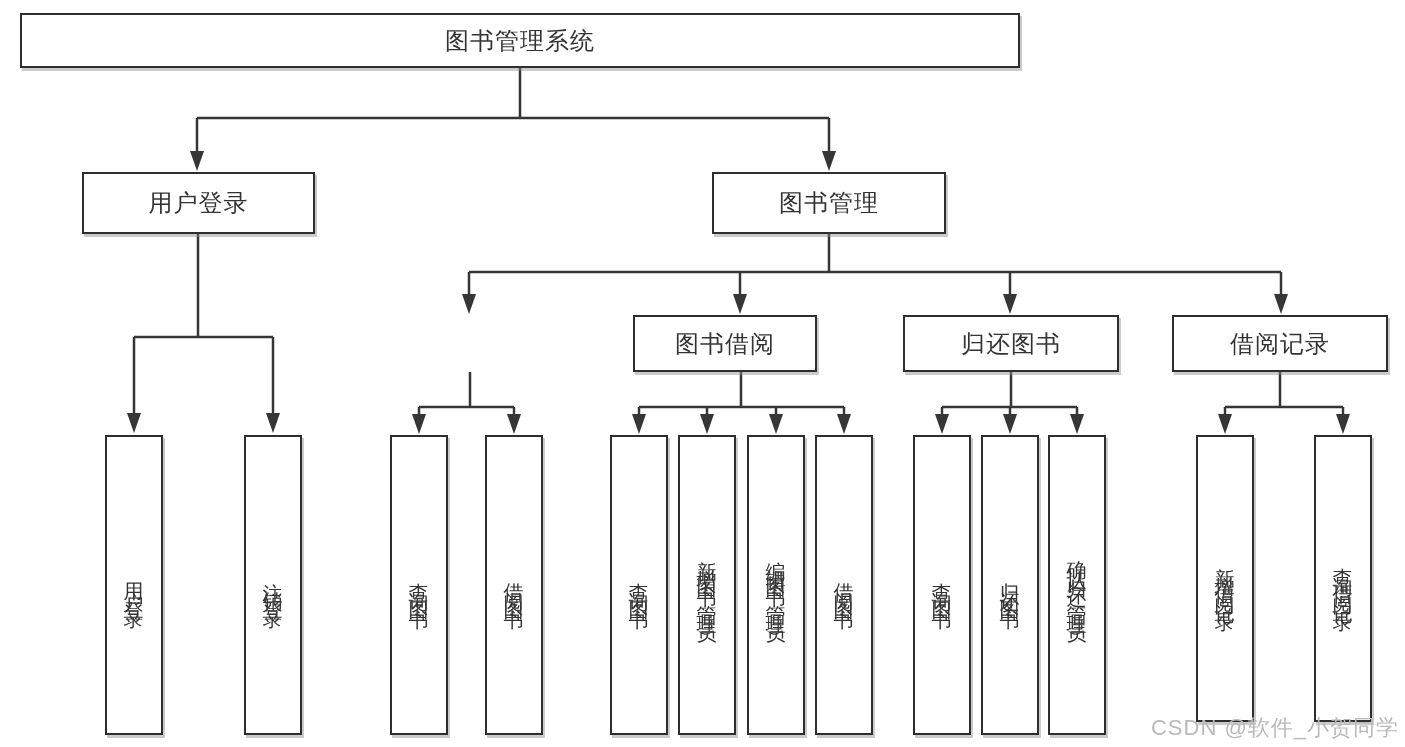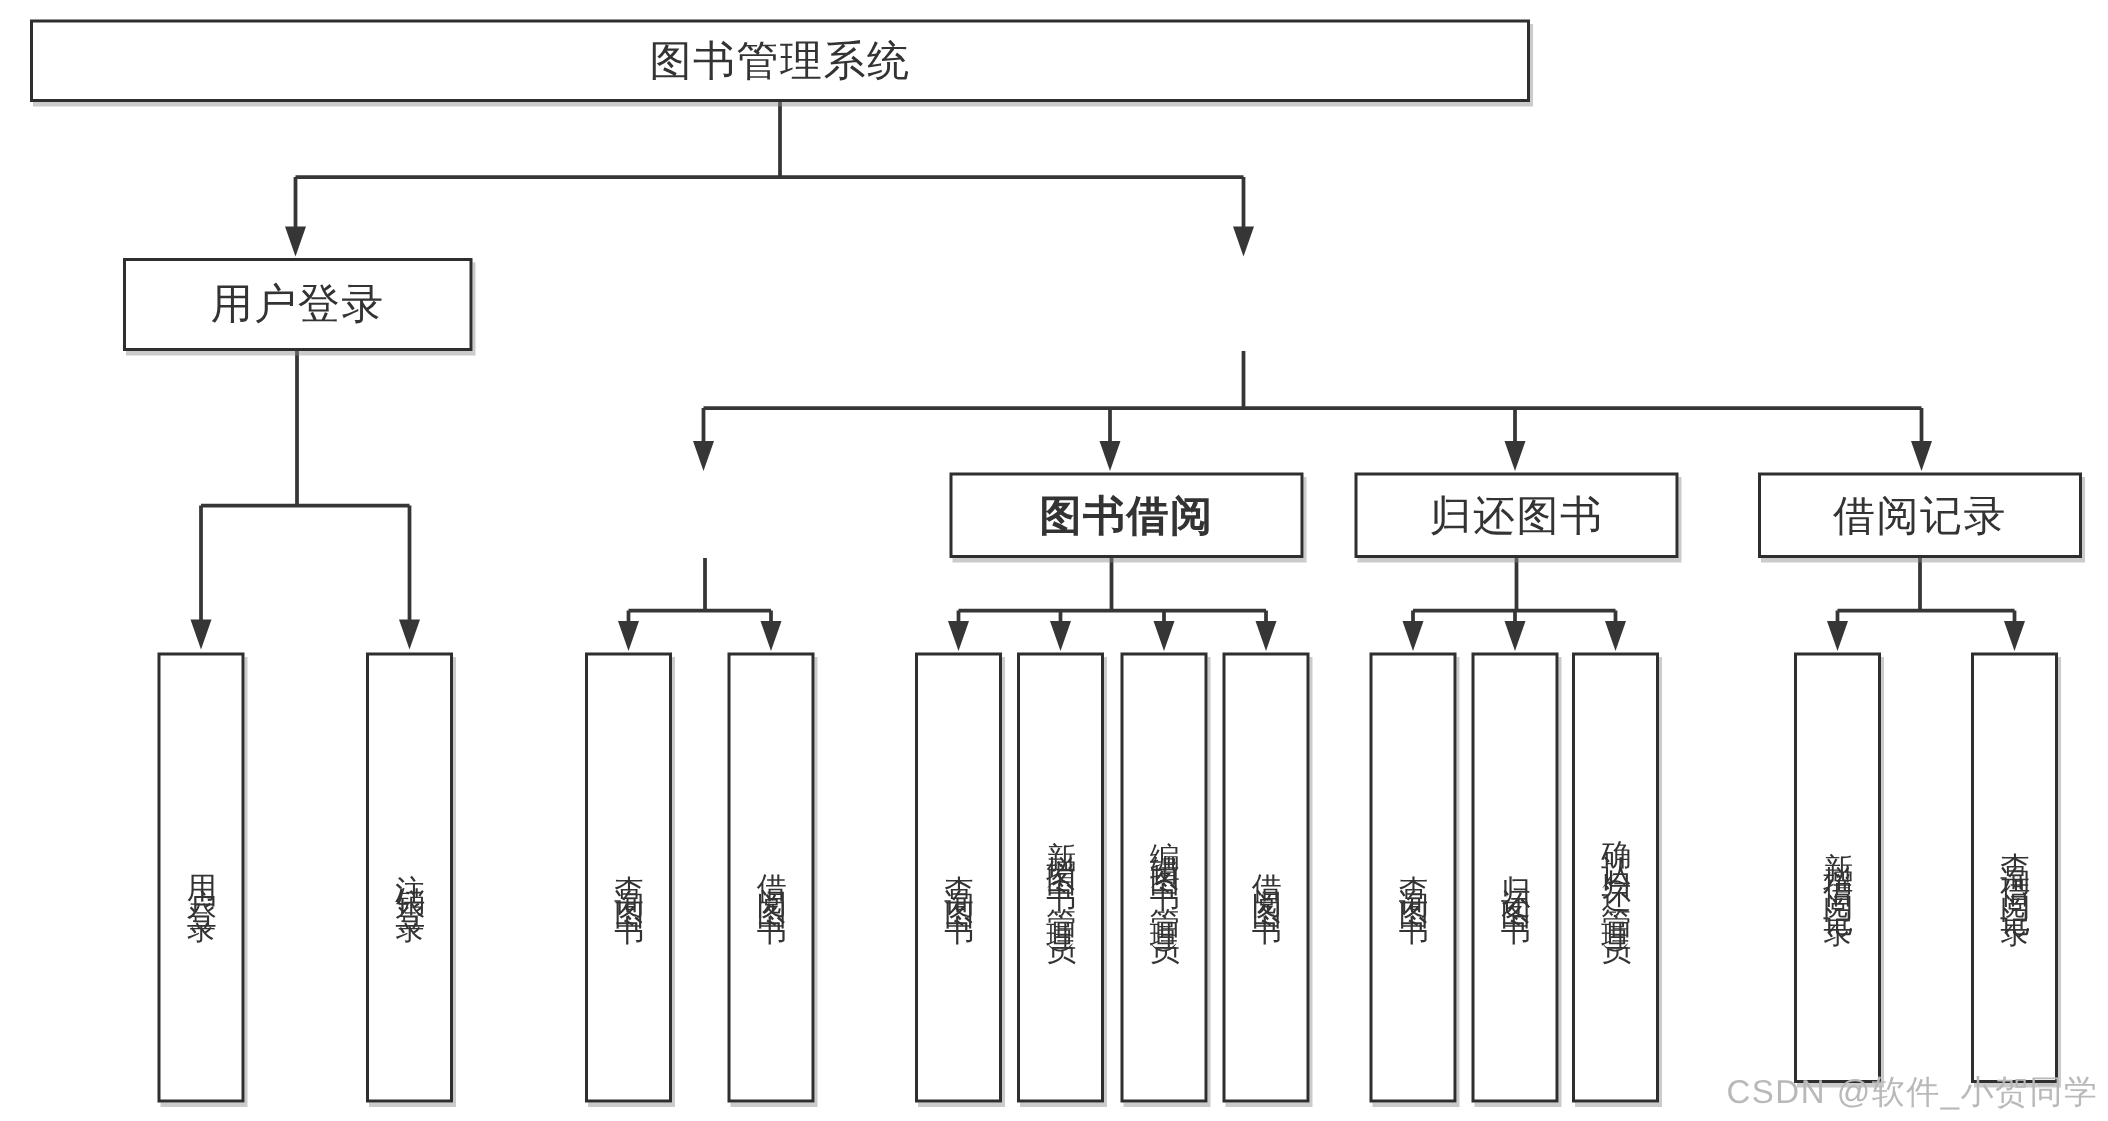--- a/index.html
+++ b/index.html
@@ -40,21 +40,21 @@
     position: absolute;
     z-index: 1;
     background: var(--box-fill, #ffffff);
     border: 2px solid var(--box-border, #2e2e2e);
     box-shadow: 2px 3px 0 rgba(140,140,140,0.45);
     display: flex;
     align-items: center;
     justify-content: center;
     color: var(--text, #333333);
   }
-  .hbox { font-size: 28px; letter-spacing: 1px; }
+  .hbox { font-size: 24px; letter-spacing: 1px; }
   .vbox .vtext {
     writing-mode: vertical-lr;
     text-orientation: mixed;
     font-size: 20px;
     letter-spacing: 9px;
     line-height: 1;
     color: var(--text, #333333);
   }
   .watermark {
     position: absolute;
@@ -122,22 +122,25 @@
     </g>
   </svg>
 
   <div class="hbox" style="left:20px; top:13px; width:1000px; height:55px;">
     <span>图书管理系统</span>
   </div>
 
   <div class="hbox" style="left:82px; top:172px; width:233px; height:62px;">
     <span>用户登录</span>
   </div>
+  <div class="hbox" style="left:712px; top:172px; width:234px; height:62px;">
+    <span>图书管理</span>
+  </div>
 
-  <div class="hbox" style="left:633px; top:315px; width:236px; height:57px;font-weight:bold;">
+  <div class="hbox" style="left:633px; top:315px; width:184px; height:57px;">
     <span>图书借阅</span>
   </div>
   <div class="hbox" style="left:903px; top:315px; width:216px; height:57px;">
     <span>归还图书</span>
   </div>
   <div class="hbox" style="left:1172px; top:315px; width:216px; height:57px;">
     <span>借阅记录</span>
   </div>
 
   <div class="vbox" style="left:105px; top:435px; width:58px; height:300px;">

